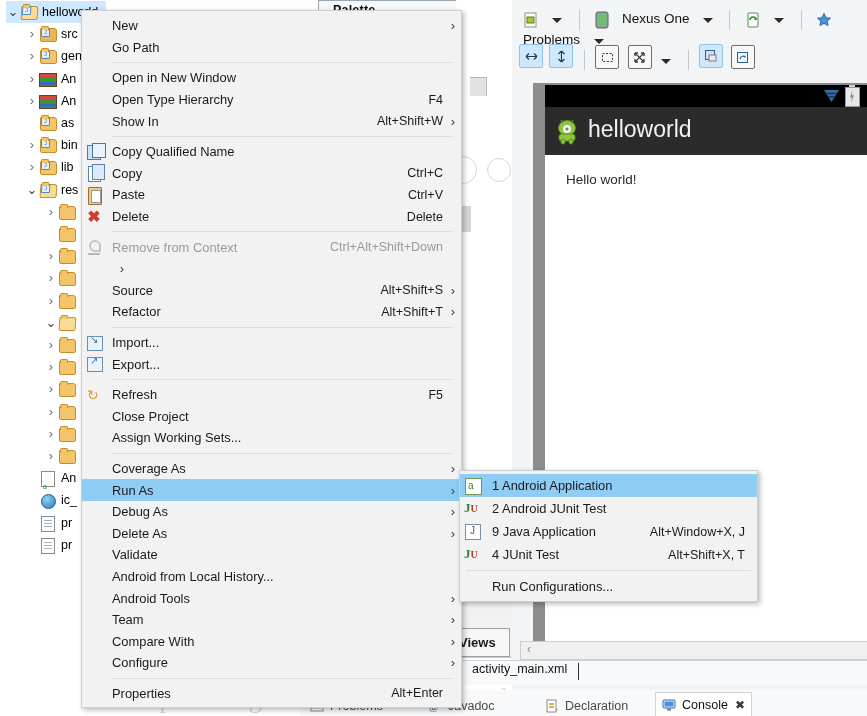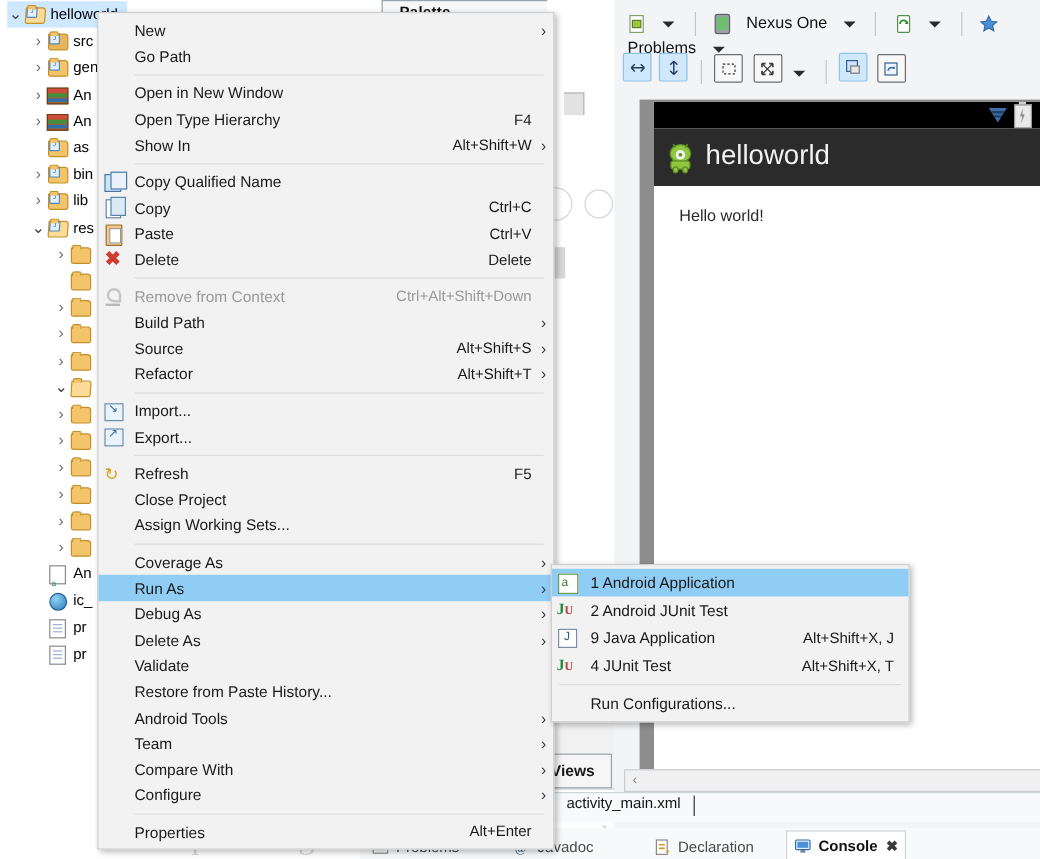--- a/index.html
+++ b/index.html
@@ -533,21 +533,21 @@
     <div class="bvtab" style="left: 245px; top: 4px;">
       <span style="width: 16px; height: 14px; display: inline-flex; align-items: center; margin-right: 4px;">
         <svg width="14" height="14" viewBox="0 0 14 14">
           <rect x="2" y="1" width="9" height="12" fill="#fff" stroke="#8a8a8a"></rect>
           <path d="M4 5h5M4 8h5" stroke="#d09a2a" stroke-width="1.3"></path>
           <path d="M10 10l3 0-1.5 2z" fill="#d09a2a"></path>
         </svg>
       </span>
       <span>Declaration</span>
     </div>
-    <div class="bvtab active" style="left: 355px; top: 2px; padding: 0px 6px; font-weight: bold;">
+    <div class="bvtab active" style="left: 355px; top: 2px; padding: 0px 6px;">
       <span style="width: 16px; height: 14px; display: inline-flex; align-items: center; margin-right: 4px;">
         <svg width="14" height="14" viewBox="0 0 14 14">
           <rect x="1" y="2" width="12" height="8" rx="1" fill="#e9f2fb" stroke="#2c6bab"></rect>
           <rect x="2.5" y="3.5" width="9" height="5" fill="#4a90d9"></rect>
           <rect x="5" y="10.5" width="4" height="2" fill="#6f7b86"></rect>
         </svg>
       </span>
       <span>Console</span>
       <span style="margin-left: 7px; font-size: 12px; color: rgb(58, 58, 58);">✖</span>
     </div>
@@ -622,21 +622,20 @@
     <div class="mi dis">
       <span class="micon">
         <span class="g-rem"></span>
       </span>
       <span class="mlabel">Remove from Context</span>
       <span class="mkey">Ctrl+Alt+Shift+Down</span>
       <span class="marrow"></span>
     </div>
     <div class="mi">
       <span class="micon"></span>
-      <span class="mlabel">Build Path</span>
       <span class="mkey"></span>
       <span class="marrow" style="font-size: 13px;">›</span>
     </div>
     <div class="mi">
       <span class="micon"></span>
       <span class="mlabel">Source</span>
       <span class="mkey">Alt+Shift+S</span>
       <span class="marrow" style="font-size: 13px;">›</span>
     </div>
     <div class="mi">
@@ -709,21 +708,21 @@
       <span class="marrow" style="font-size: 13px;">›</span>
     </div>
     <div class="mi">
       <span class="micon"></span>
       <span class="mlabel">Validate</span>
       <span class="mkey"></span>
       <span class="marrow"></span>
     </div>
     <div class="mi">
       <span class="micon"></span>
-      <span class="mlabel">Restore from Paste History...</span>
+      <span class="mlabel">Android from Local History...</span>
       <span class="mkey"></span>
       <span class="marrow"></span>
     </div>
     <div class="mi">
       <span class="micon"></span>
       <span class="mlabel">Android Tools</span>
       <span class="mkey"></span>
       <span class="marrow" style="font-size: 13px;">›</span>
     </div>
     <div class="mi">
@@ -770,21 +769,21 @@
       <span class="mlabel">2 Android JUnit Test</span>
       <span class="mkey" style="padding-right: 12px;"></span>
     </div>
     <div class="mi">
       <span class="micon">
         <span class="g-java">
           <em>J</em>
         </span>
       </span>
       <span class="mlabel">9 Java Application</span>
-      <span class="mkey" style="padding-right: 12px;">Alt+Shift+X, J</span>
+      <span class="mkey" style="padding-right: 12px;">Alt+Window+X, J</span>
     </div>
     <div class="mi">
       <span class="micon">
         <span class="g-junit"><b>J</b><i>U</i></span>
       </span>
       <span class="mlabel">4 JUnit Test</span>
       <span class="mkey" style="padding-right: 12px;">Alt+Shift+X, T</span>
     </div>
     <div class="msep" style="margin: 4px 6px;"></div>
     <div class="mi">

